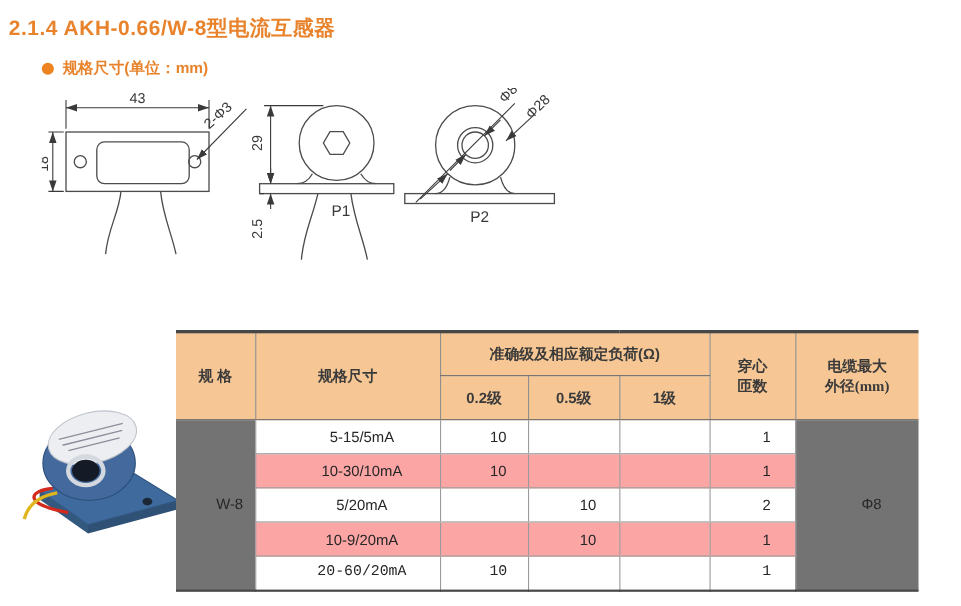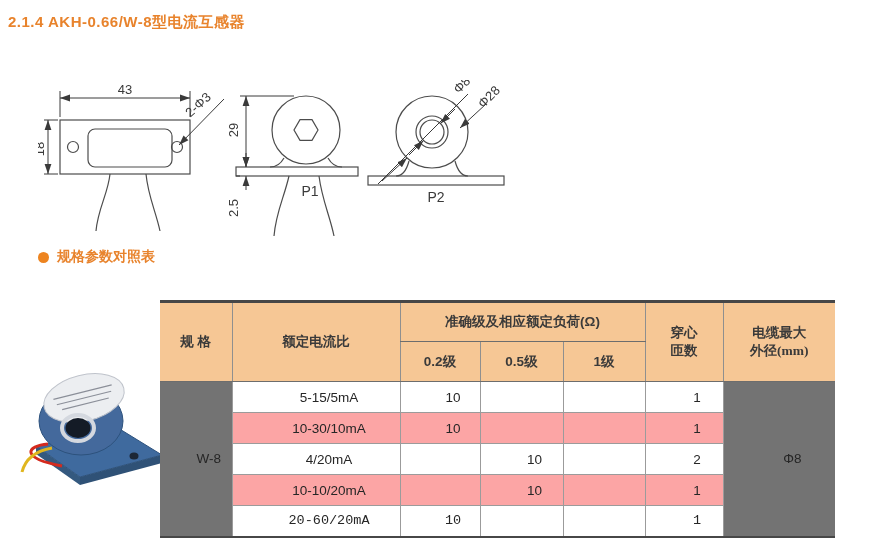--- a/index.html
+++ b/index.html
@@ -1,20 +1,20 @@
 <!DOCTYPE html>
 <html><head>
 <meta charset="utf-8">
 <style>
   * { margin:0; padding:0; box-sizing:border-box; }
   html,body { width:874px; height:551px; background:#ffffff;
               font-family:"Liberation Sans","DejaVu Sans",sans-serif; color:#333; }
   .page { position:relative; width:874px; height:551px; background:#fff; overflow:hidden; }
 
-  .doc-title { position:absolute; left:8px; top:13px; font-size:15px; font-weight:bold;
+  .doc-title { position:absolute; left:8px; top:13px; font-size:19px; font-weight:bold;
                color:#e8832c; letter-spacing:0.5px; }
 
   .bullet-row { position:absolute; display:flex; align-items:center; gap:8px; }
   .bullet-row .dot { width:11px; height:11px; border-radius:50%; background:#ed8420; }
   .bullet-row .blabel { font-size:14px; font-weight:bold; color:#e8832c; }
   #bullet-dims { left:38px; top:53px; }
   #bullet-params { left:38px; top:248px; }
 
   .drawing { position:absolute; }
   #dwg-top { left:38px; top:82px; }
@@ -47,20 +47,24 @@
   .spec-table td.stripe { background:#fca5a5; }
   .two-line div { line-height:18px;font-family:Liberation Serif, serif; }
 </style>
 </head>
 <body>
 
 <div class="page">
 
   <div class="doc-title">2.1.4 AKH-0.66/W-8型电流互感器</div>
 
+  <div class="bullet-row" id="bullet-dims">
+    <span class="dot"></span>
+    <span class="blabel">规格尺寸(单位：mm)</span>
+  </div>
 
   <svg class="drawing" id="dwg-top" width="195" height="152" viewBox="0 0 195 152">
     <defs>
       <marker id="arr" markerWidth="11" markerHeight="8" refX="10" refY="4" orient="auto-start-reverse" markerUnits="userSpaceOnUse">
         <path d="M0,0.6 L10,4 L0,7.4 z" fill="#3a3a3a"></path>
       </marker>
     </defs>
     <g stroke="#4c4c4c" stroke-width="1.2" fill="none">
       <rect x="22" y="38" width="130" height="54"></rect>
       <rect x="50" y="47" width="84" height="38" rx="7"></rect>
@@ -116,24 +120,20 @@
       <line x1="91" y1="29" x2="76.5" y2="43.5" marker-end="url(#arr)"></line>
       <line x1="122" y1="24" x2="96" y2="48" marker-end="url(#arr)"></line>
       <line x1="18" y1="101" x2="43" y2="78" marker-end="url(#arr)"></line>
     </g>
     <text class="dim-t" text-anchor="middle" transform="translate(101,8) rotate(-45)">Φ8</text>
     <text class="dim-t" text-anchor="middle" transform="translate(128,20) rotate(-45)">Φ28</text>
     <text class="lbl-t" x="72" y="122" text-anchor="middle">P2</text>
   </svg>
 
 
-  <div class="bullet-row" id="bullet-params">
-    <span class="dot"></span>
-    <span class="blabel">规格参数对照表</span>
-  </div>
 
   <svg id="photo" width="158" height="142" viewBox="0 0 158 142">
     <polygon points="16,88 98,70 142,97 60,119" fill="#3f6a9e" stroke="#2d527d" stroke-width="1"></polygon>
     <polygon points="60,119 142,97 142,105 60,127" fill="#2f5176"></polygon>
     <polygon points="16,88 60,119 60,127 16,96" fill="#34597f"></polygon>
     <ellipse cx="114" cy="98" rx="4.5" ry="3.5" fill="#1c2736"></ellipse>
     <path d="M28,86 C6,88 0,100 42,108" stroke="#d42a1e" stroke-width="3" fill="none"></path>
     <path d="M32,90 C10,94 4,106 2,114" stroke="#e0b61f" stroke-width="3" fill="none"></path>
     <ellipse cx="61" cy="63" rx="42" ry="34" fill="#44699c" stroke="#2d527d" stroke-width="1"></ellipse>
     <g transform="rotate(-14 64 40)">
@@ -150,21 +150,21 @@
         <col style="width:168px">
         <col style="width:80px">
       <col style="width:83px">
         <col style="width:82px">
         <col style="width:78px">
         <col style="width:112px">
     </colgroup>
     <thead>
       <tr>
         <th rowspan="2" class="first">规 格</th>
-        <th rowspan="2">额定电流比</th>
+        <th rowspan="2">规格尺寸</th>
         <th colspan="3">准确级及相应额定负荷(Ω)</th>
         <th rowspan="2" class="two-line">
           <div>穿心</div>
           <div>匝数</div>
         </th>
         <th rowspan="2" class="two-line">
           <div>电缆最大</div>
           <div>外径(mm)</div>
         </th>
       </tr>
@@ -185,28 +185,28 @@
         <td rowspan="5" class="span-cell">Φ8</td>
       </tr>
       <tr>
         <td class="stripe">10-30/10mA</td>
         <td class="stripe">10</td>
         <td class="stripe"></td>
         <td class="stripe"></td>
         <td class="stripe">1</td>
       </tr>
       <tr>
-        <td>4/20mA</td>
+        <td>5/20mA</td>
         <td></td>
         <td>10</td>
         <td></td>
         <td>2</td>
       </tr>
       <tr>
-        <td class="stripe">10-10/20mA</td>
+        <td class="stripe">10-9/20mA</td>
         <td class="stripe"></td>
         <td class="stripe">10</td>
         <td class="stripe"></td>
         <td class="stripe">1</td>
       </tr>
       <tr>
         <td>20-60/20mA</td>
         <td>10</td>
         <td></td>
         <td></td>

